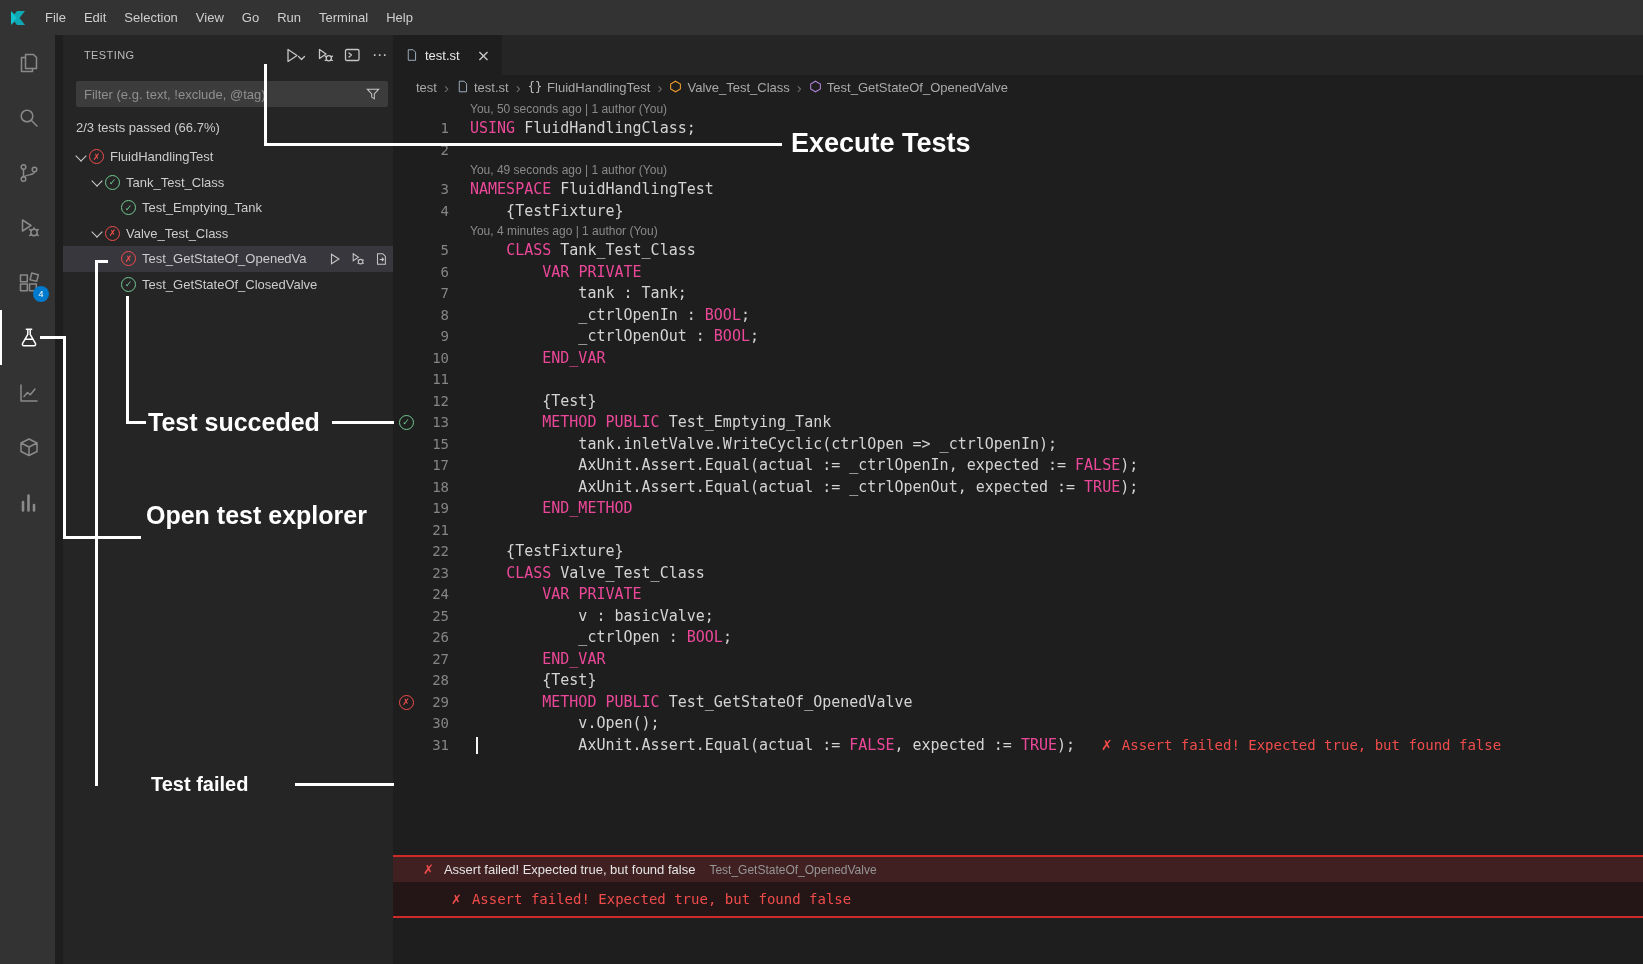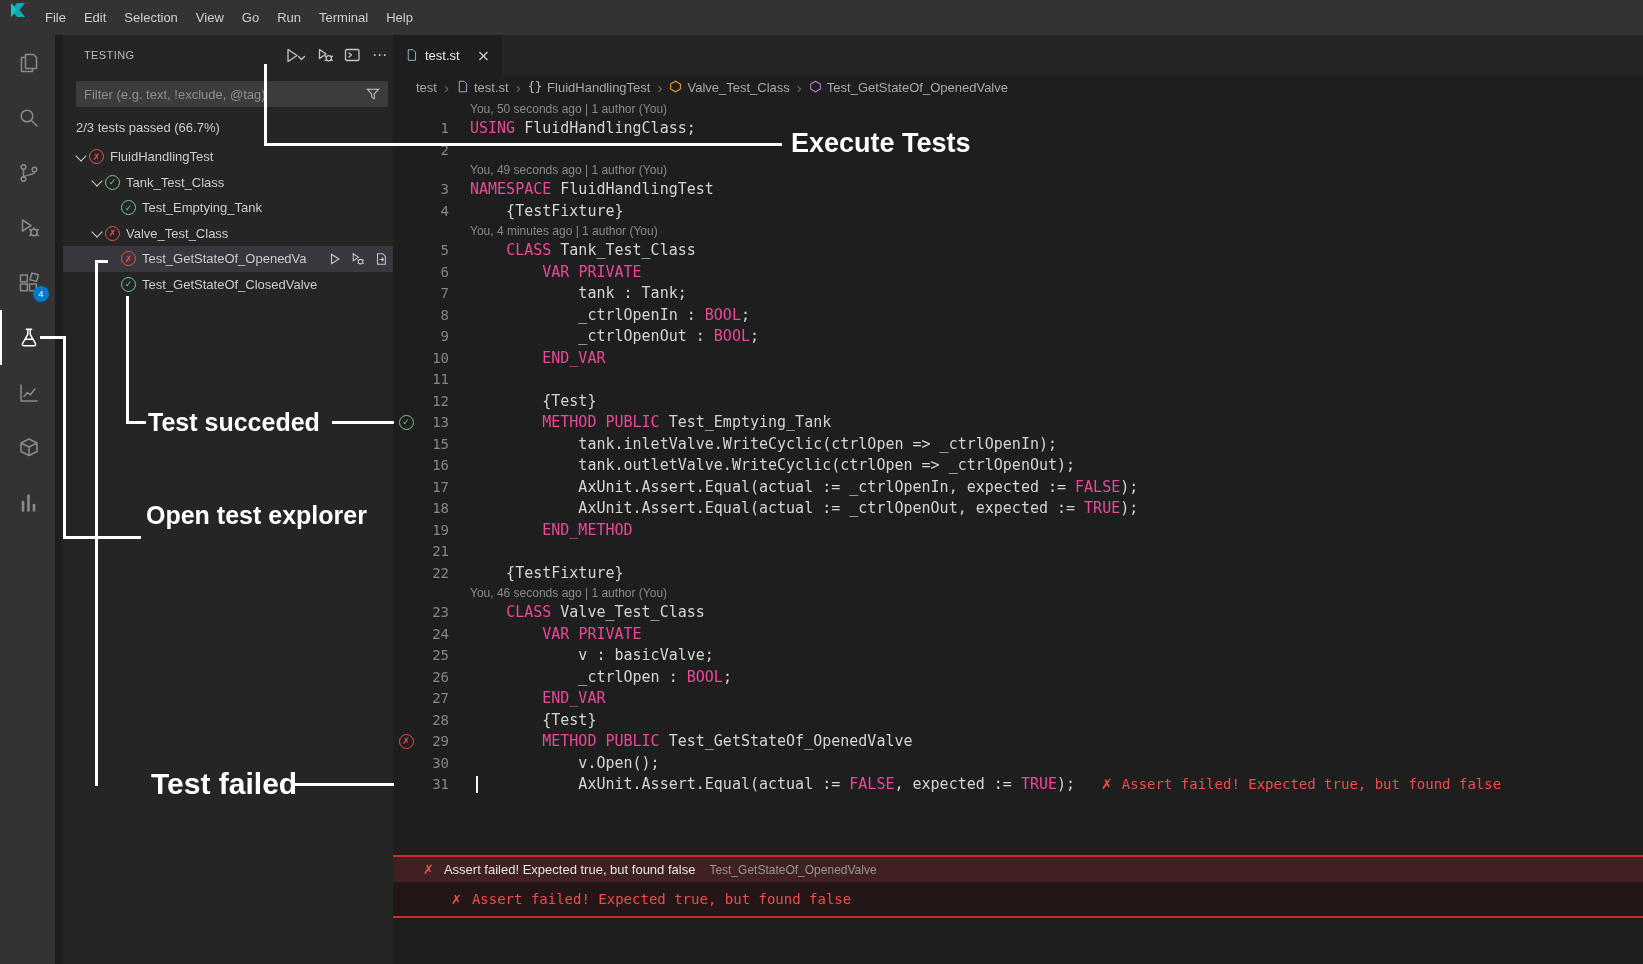--- a/index.html
+++ b/index.html
@@ -1,20 +1,20 @@
 <!DOCTYPE html>
 <html><head>
 <meta charset="utf-8">
 <style>
   *{margin:0;padding:0;box-sizing:border-box}
   html,body{width:1643px;height:964px;overflow:hidden;background:#1e1e1e;}
   .app{position:relative;width:1643px;height:964px;background:#1e1e1e;font-family:"Liberation Sans",sans-serif;}
 
   
-  .menubar{position:absolute;left:0;top:0;width:100%;height:35px;background:#333333;display:flex;align-items:flex-start;z-index:5;}
+  .menubar{position:absolute;left:0;top:0;width:100%;height:35px;background:#333333;display:flex;align-items:center;z-index:5;}
   .logo{width:36px;display:flex;justify-content:center;align-items:center;}
   .menu-item{padding:0 9px;font-size:13px;color:#cfcfcf;cursor:pointer;line-height:35px;}
 
   
   .activitybar{position:absolute;left:0;top:35px;width:55px;height:929px;background:#333333;}
   .ab-item{height:55px;display:flex;align-items:center;justify-content:center;position:relative;cursor:pointer;border-left:2px solid transparent;}
   .ab-item svg{stroke:#8a8a8a;fill:none;stroke-width:1.5;stroke-linecap:round;stroke-linejoin:round;}
   .ab-item.active{border-left-color:#ffffff;}
   .ab-item.active svg{stroke:#ffffff;}
   .badge{position:absolute;right:6px;bottom:8px;background:#007acc;color:#fff;font-size:9px;width:16px;height:16px;border-radius:50%;display:flex;align-items:center;justify-content:center;}
@@ -370,25 +370,20 @@
           <span class="ln">13</span>
           <span class="src"><span>        </span><span class="k">METHOD</span><span> </span><span class="k">PUBLIC</span><span> Test_Emptying_Tank</span></span>
         </div>
         <div class="crow">
           <span class="gl"></span>
           <span class="ln">15</span>
           <span class="src"><span>            tank.inletValve.WriteCyclic(ctrlOpen =&gt; _ctrlOpenIn);</span></span>
         </div>
         <div class="crow">
           <span class="gl"></span>
-          <span class="ln">16</span>
-          <span class="src"><span>            tank.outletValve.WriteCyclic(ctrlOpen =&gt; _ctrlOpenOut);</span></span>
-        </div>
-        <div class="crow">
-          <span class="gl"></span>
           <span class="ln">17</span>
           <span class="src"><span>            AxUnit.Assert.Equal(actual := _ctrlOpenIn, expected := </span><span class="k">FALSE</span><span>);</span></span>
         </div>
         <div class="crow">
           <span class="gl"></span>
           <span class="ln">18</span>
           <span class="src"><span>            AxUnit.Assert.Equal(actual := _ctrlOpenOut, expected := </span><span class="k">TRUE</span><span>);</span></span>
         </div>
         <div class="crow">
           <span class="gl"></span>
@@ -398,21 +393,20 @@
         <div class="crow">
           <span class="gl"></span>
           <span class="ln">21</span>
           <span class="src"></span>
         </div>
         <div class="crow">
           <span class="gl"></span>
           <span class="ln">22</span>
           <span class="src"><span>    {TestFixture}</span></span>
         </div>
-        <div class="lens">You, 46 seconds ago | 1 author (You)</div>
         <div class="crow">
           <span class="gl"></span>
           <span class="ln">23</span>
           <span class="src"><span>    </span><span class="k">CLASS</span><span> Valve_Test_Class</span></span>
         </div>
         <div class="crow">
           <span class="gl"></span>
           <span class="ln">24</span>
           <span class="src"><span>        </span><span class="k">VAR</span><span> </span><span class="k">PRIVATE</span></span>
         </div>
@@ -487,17 +481,17 @@
     <div class="alabel" style="left:148px;top:407px;font-size:25px">Test succeded</div>
     <div class="aline" style="left:332px;top:421px;width:62px;height:3px"></div>
 
     <div class="aline" style="left:40px;top:336px;width:26px;height:3px"></div>
     <div class="aline" style="left:63px;top:336px;width:3px;height:203px"></div>
     <div class="aline" style="left:63px;top:536px;width:78px;height:3px"></div>
     <div class="alabel" style="left:146px;top:500px;font-size:25px">Open test explorer</div>
 
     <div class="aline" style="left:95px;top:260px;width:13px;height:3px"></div>
     <div class="aline" style="left:95px;top:260px;width:3px;height:526px"></div>
-    <div class="alabel" style="left:151px;top:769px;font-size:30px">Test failed</div>
+    <div class="alabel" style="left:151px;top:769px;font-size:20px">Test failed</div>
     <div class="aline" style="left:295px;top:783px;width:99px;height:3px"></div>
   </div>
 
 </div>
 
 </body></html>

